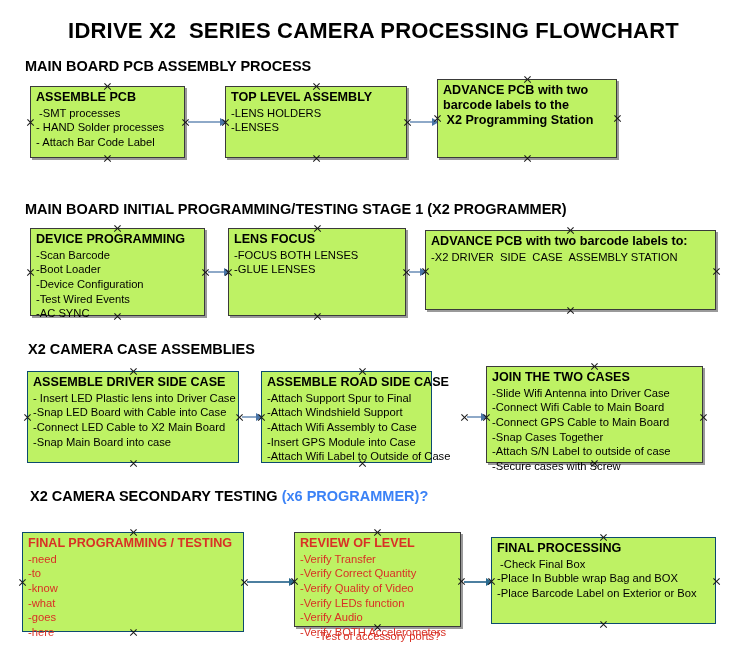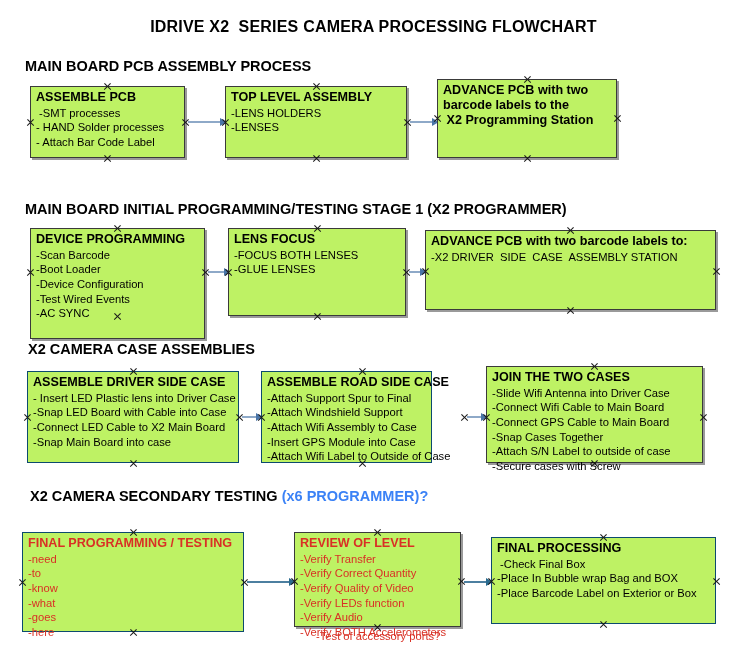--- a/index.html
+++ b/index.html
@@ -20,21 +20,21 @@
     width: 747px;
     height: 662px;
   }
 
   
   .doc-title {
     position: absolute;
     left: 0; top: 18px;
     width: 747px;
     text-align: center;
-    font-size: 16px;
+    font-size: 22px;
     font-weight: bold;
     color: #000000;
     letter-spacing: 0.2px;
     white-space: pre;
   }
 
   
   .section-heading {
     position: absolute;
     font-size: 14.5px;
@@ -158,21 +158,21 @@
 barcode labels to the
  X2 Programming Station</div>
   </div>
   <div class="hx" style="left:527px; top:79px;"></div>
   <div class="hx" style="left:527px; top:158px;"></div>
   <div class="hx" style="left:437px; top:118px;"></div>
   <div class="hx" style="left:617px; top:118px;"></div>
 
   <div class="section-heading" style="left:25px; top:201px;">MAIN BOARD INITIAL PROGRAMMING/TESTING STAGE 1 (X2 PROGRAMMER)</div>
 
-  <div class="box" style="left:30px; top:228px; width:175px; height:111px;">
+  <div class="box" style="left:30px; top:228px; width:175px; height:88px;">
     <div class="btitle">DEVICE PROGRAMMING</div>
     <div class="bline">-Scan Barcode</div>
     <div class="bline">-Boot Loader</div>
     <div class="bline">-Device Configuration</div>
     <div class="bline">-Test Wired Events</div>
     <div class="bline">-AC SYNC</div>
   </div>
   <div class="hx" style="left:117px; top:228px;"></div>
   <div class="hx" style="left:117px; top:316px;"></div>
   <div class="hx" style="left:30px;  top:272px;"></div>

